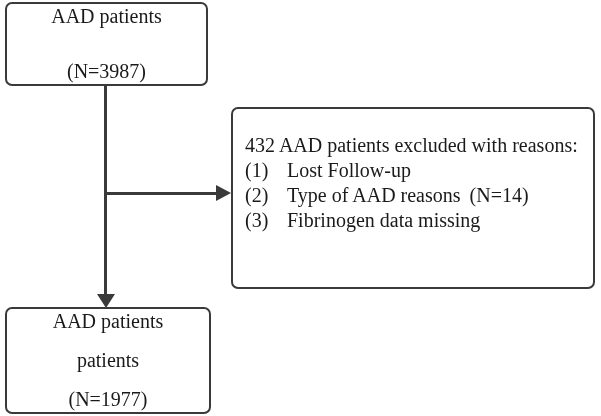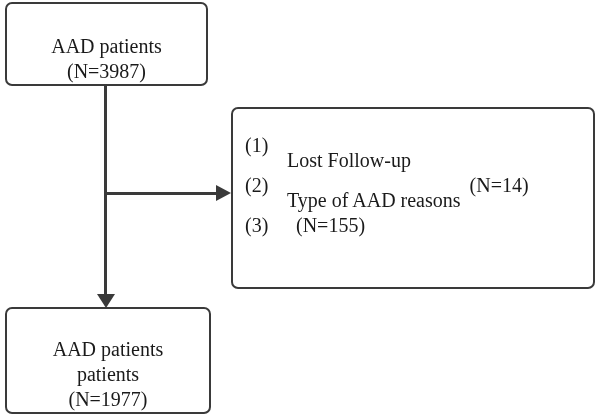--- a/index.html
+++ b/index.html
@@ -19,21 +19,21 @@
 
   
   .flow-box {
     position: absolute;
     box-sizing: border-box;
     background: #ffffff;
     border: 2px solid #3a3a3a;
     border-radius: 7px;
     display: flex;
     flex-direction: column;
-    justify-content: flex-end;
+    justify-content: space-between;
   }
 
   #box-enrolled {
     left: 5px;
     top: 2px;
     width: 203px;
     height: 84px;
     align-items: center;
   }
 
@@ -77,21 +77,21 @@
     font-size: 20px;
     line-height: 25px;
     white-space: nowrap;
     display: flex;
   }
   .excl-num {
     display: inline-block;
     width: 42px;
     flex: 0 0 42px;
   }
-  .excl-text { flex: 0 0 auto; margin-top: 15px; }
+  .excl-text { flex: 0 0 auto; }
   .excl-count { padding-left: 9px; }
 
   
   .conn {
     position: absolute;
     background: #3a3a3a;
   }
   
   #stem-vertical {
     left: 104px;
@@ -138,33 +138,34 @@
   <div class="conn" id="branch-horizontal"></div>
   <div id="arrowhead-right"></div>
   <div id="arrowhead-down"></div>
 
   <div class="flow-box" id="box-enrolled">
     <div class="box-line">AAD patients</div>
     <div class="box-line">(N=3987)</div>
   </div>
 
   <div class="flow-box" id="box-excluded">
+    <div class="excl-head">432 AAD patients excluded with reasons:</div>
     <ul class="excl-list">
       <li class="excl-item">
         <span class="excl-num">(1)</span>
         <span class="excl-text">Lost Follow-up</span>
       </li>
       <li class="excl-item">
         <span class="excl-num">(2)</span>
         <span class="excl-text">Type of AAD reasons</span>
         <span class="excl-count">(N=14)</span>
       </li>
       <li class="excl-item">
         <span class="excl-num">(3)</span>
-        <span class="excl-count">(N=155)</span>
+        <span class="excl-text"> Fibrinogen data missing</span>
       </li>
     </ul>
   </div>
 
   <div class="flow-box" id="box-included">
     <div class="box-line">AAD patients</div>
     <div class="box-line">patients</div>
     <div class="box-line">(N=1977)</div>
   </div>
 

